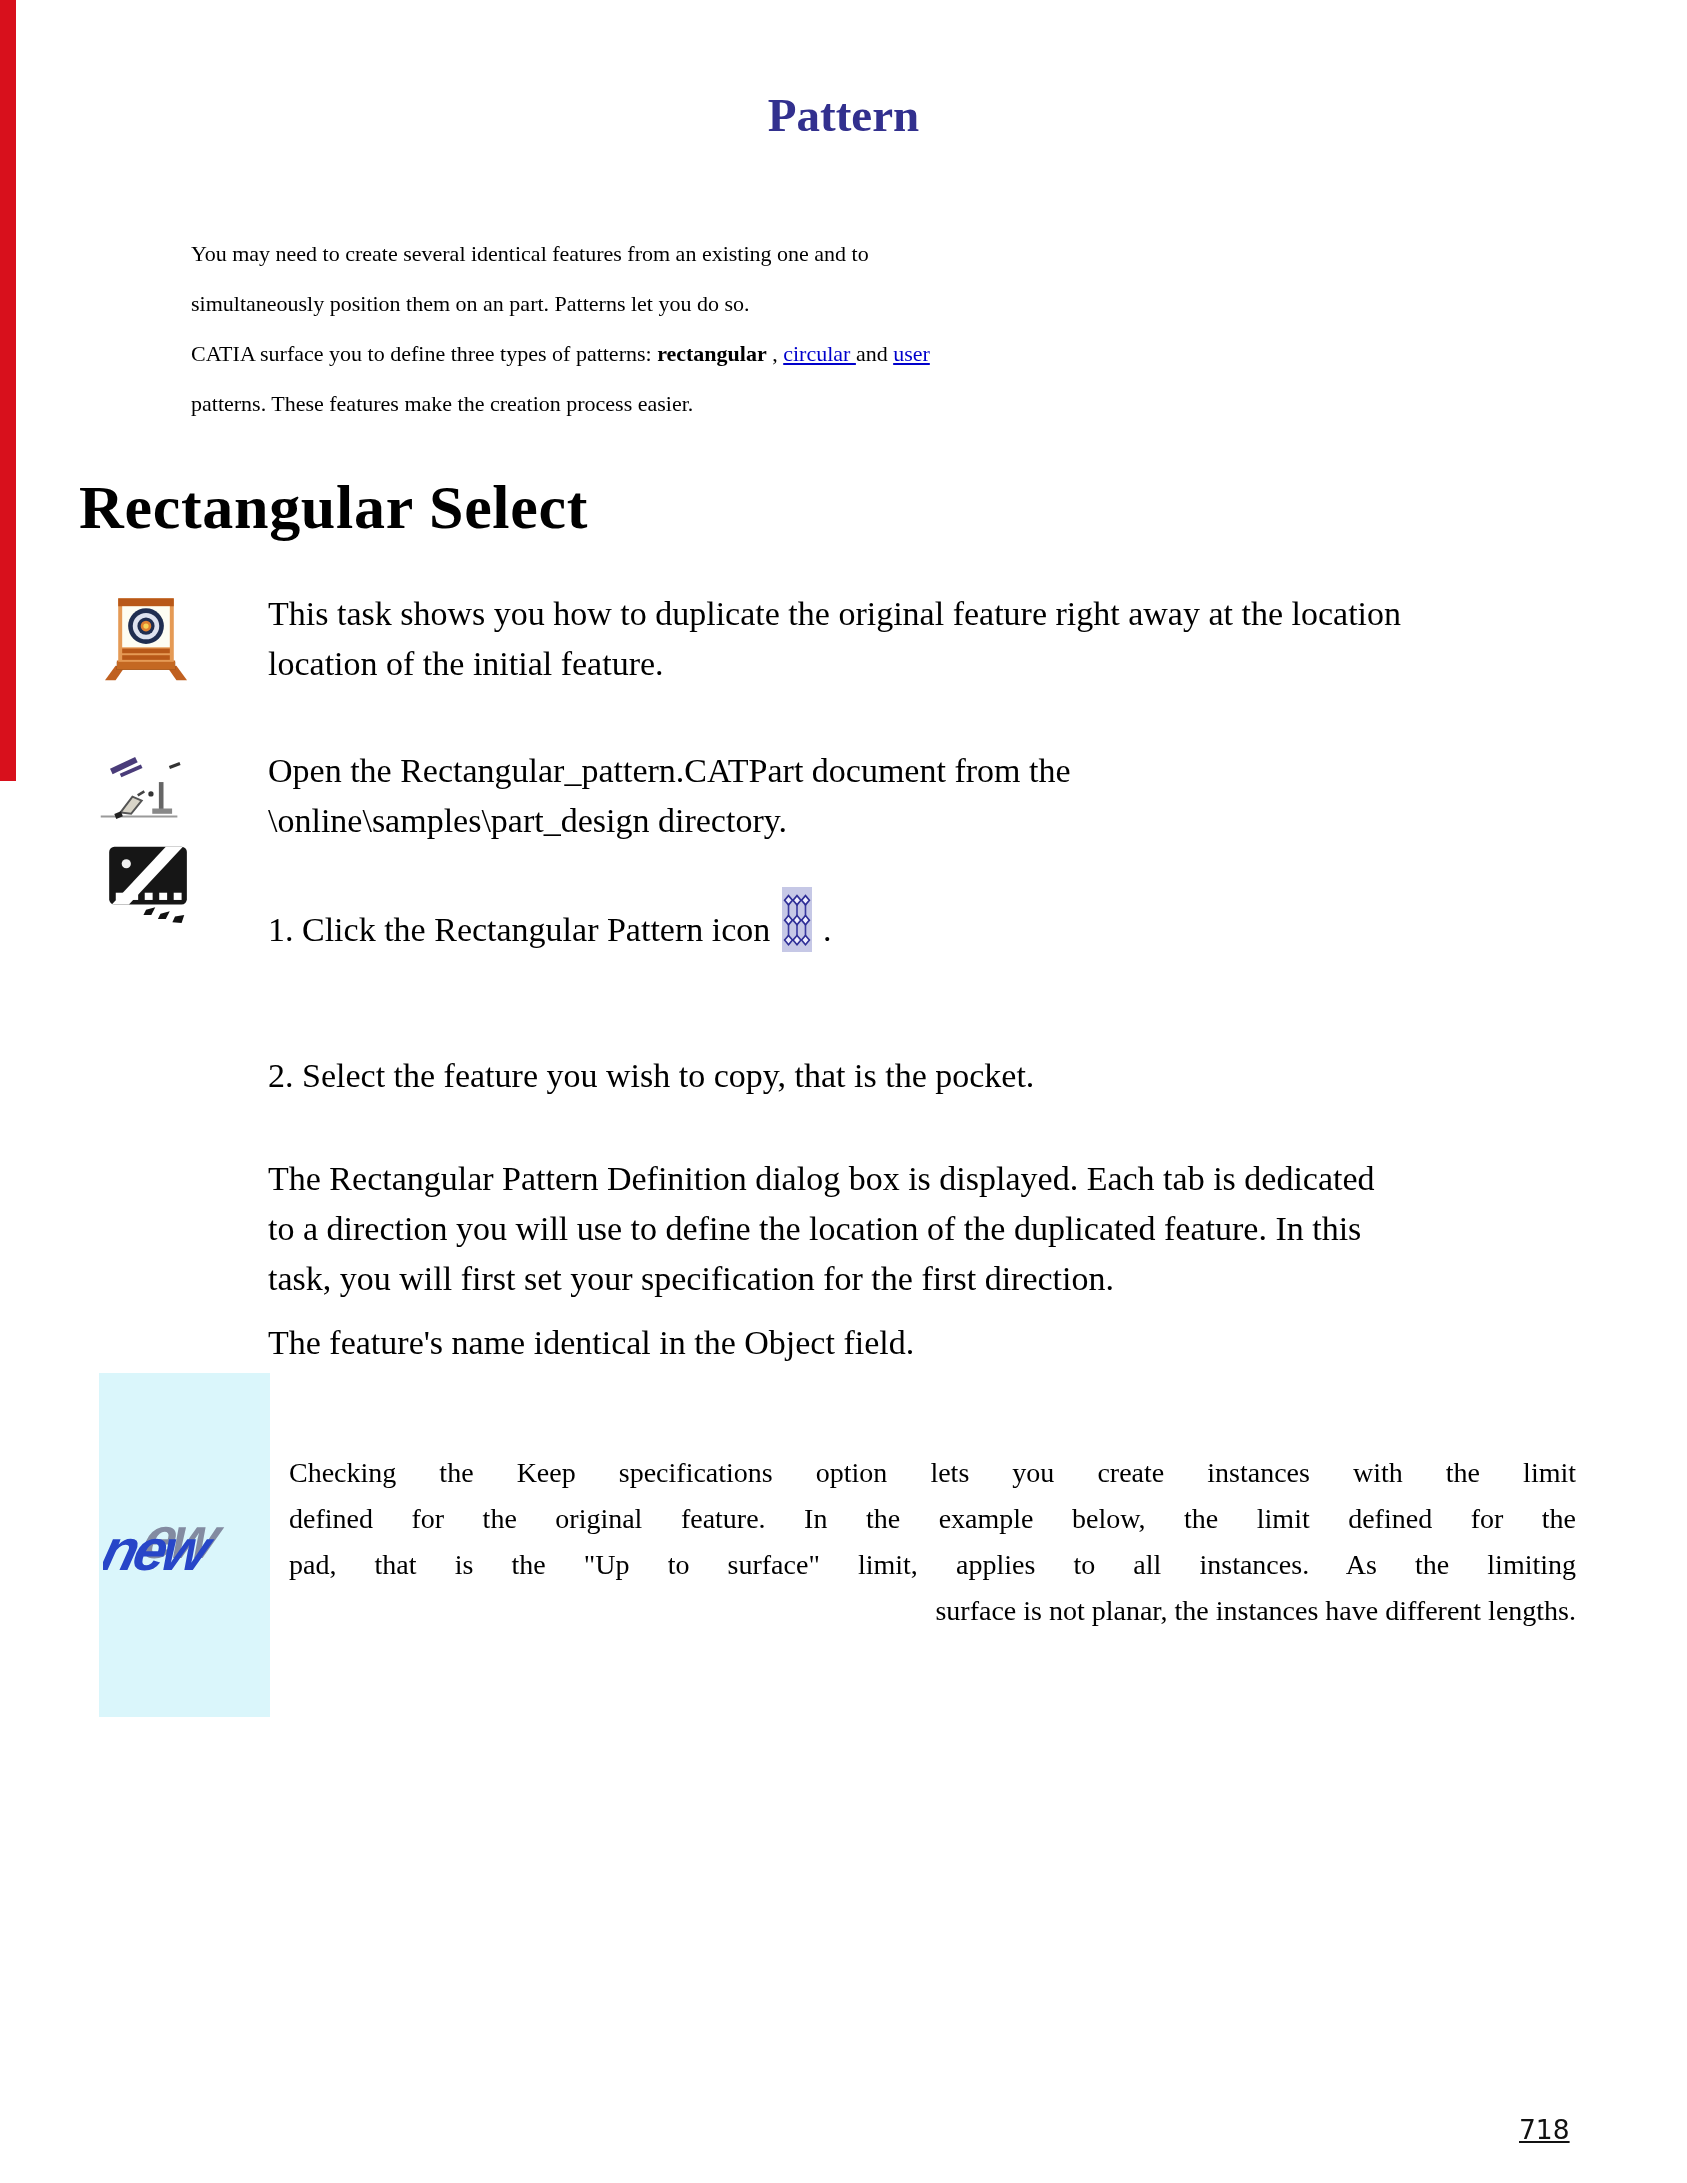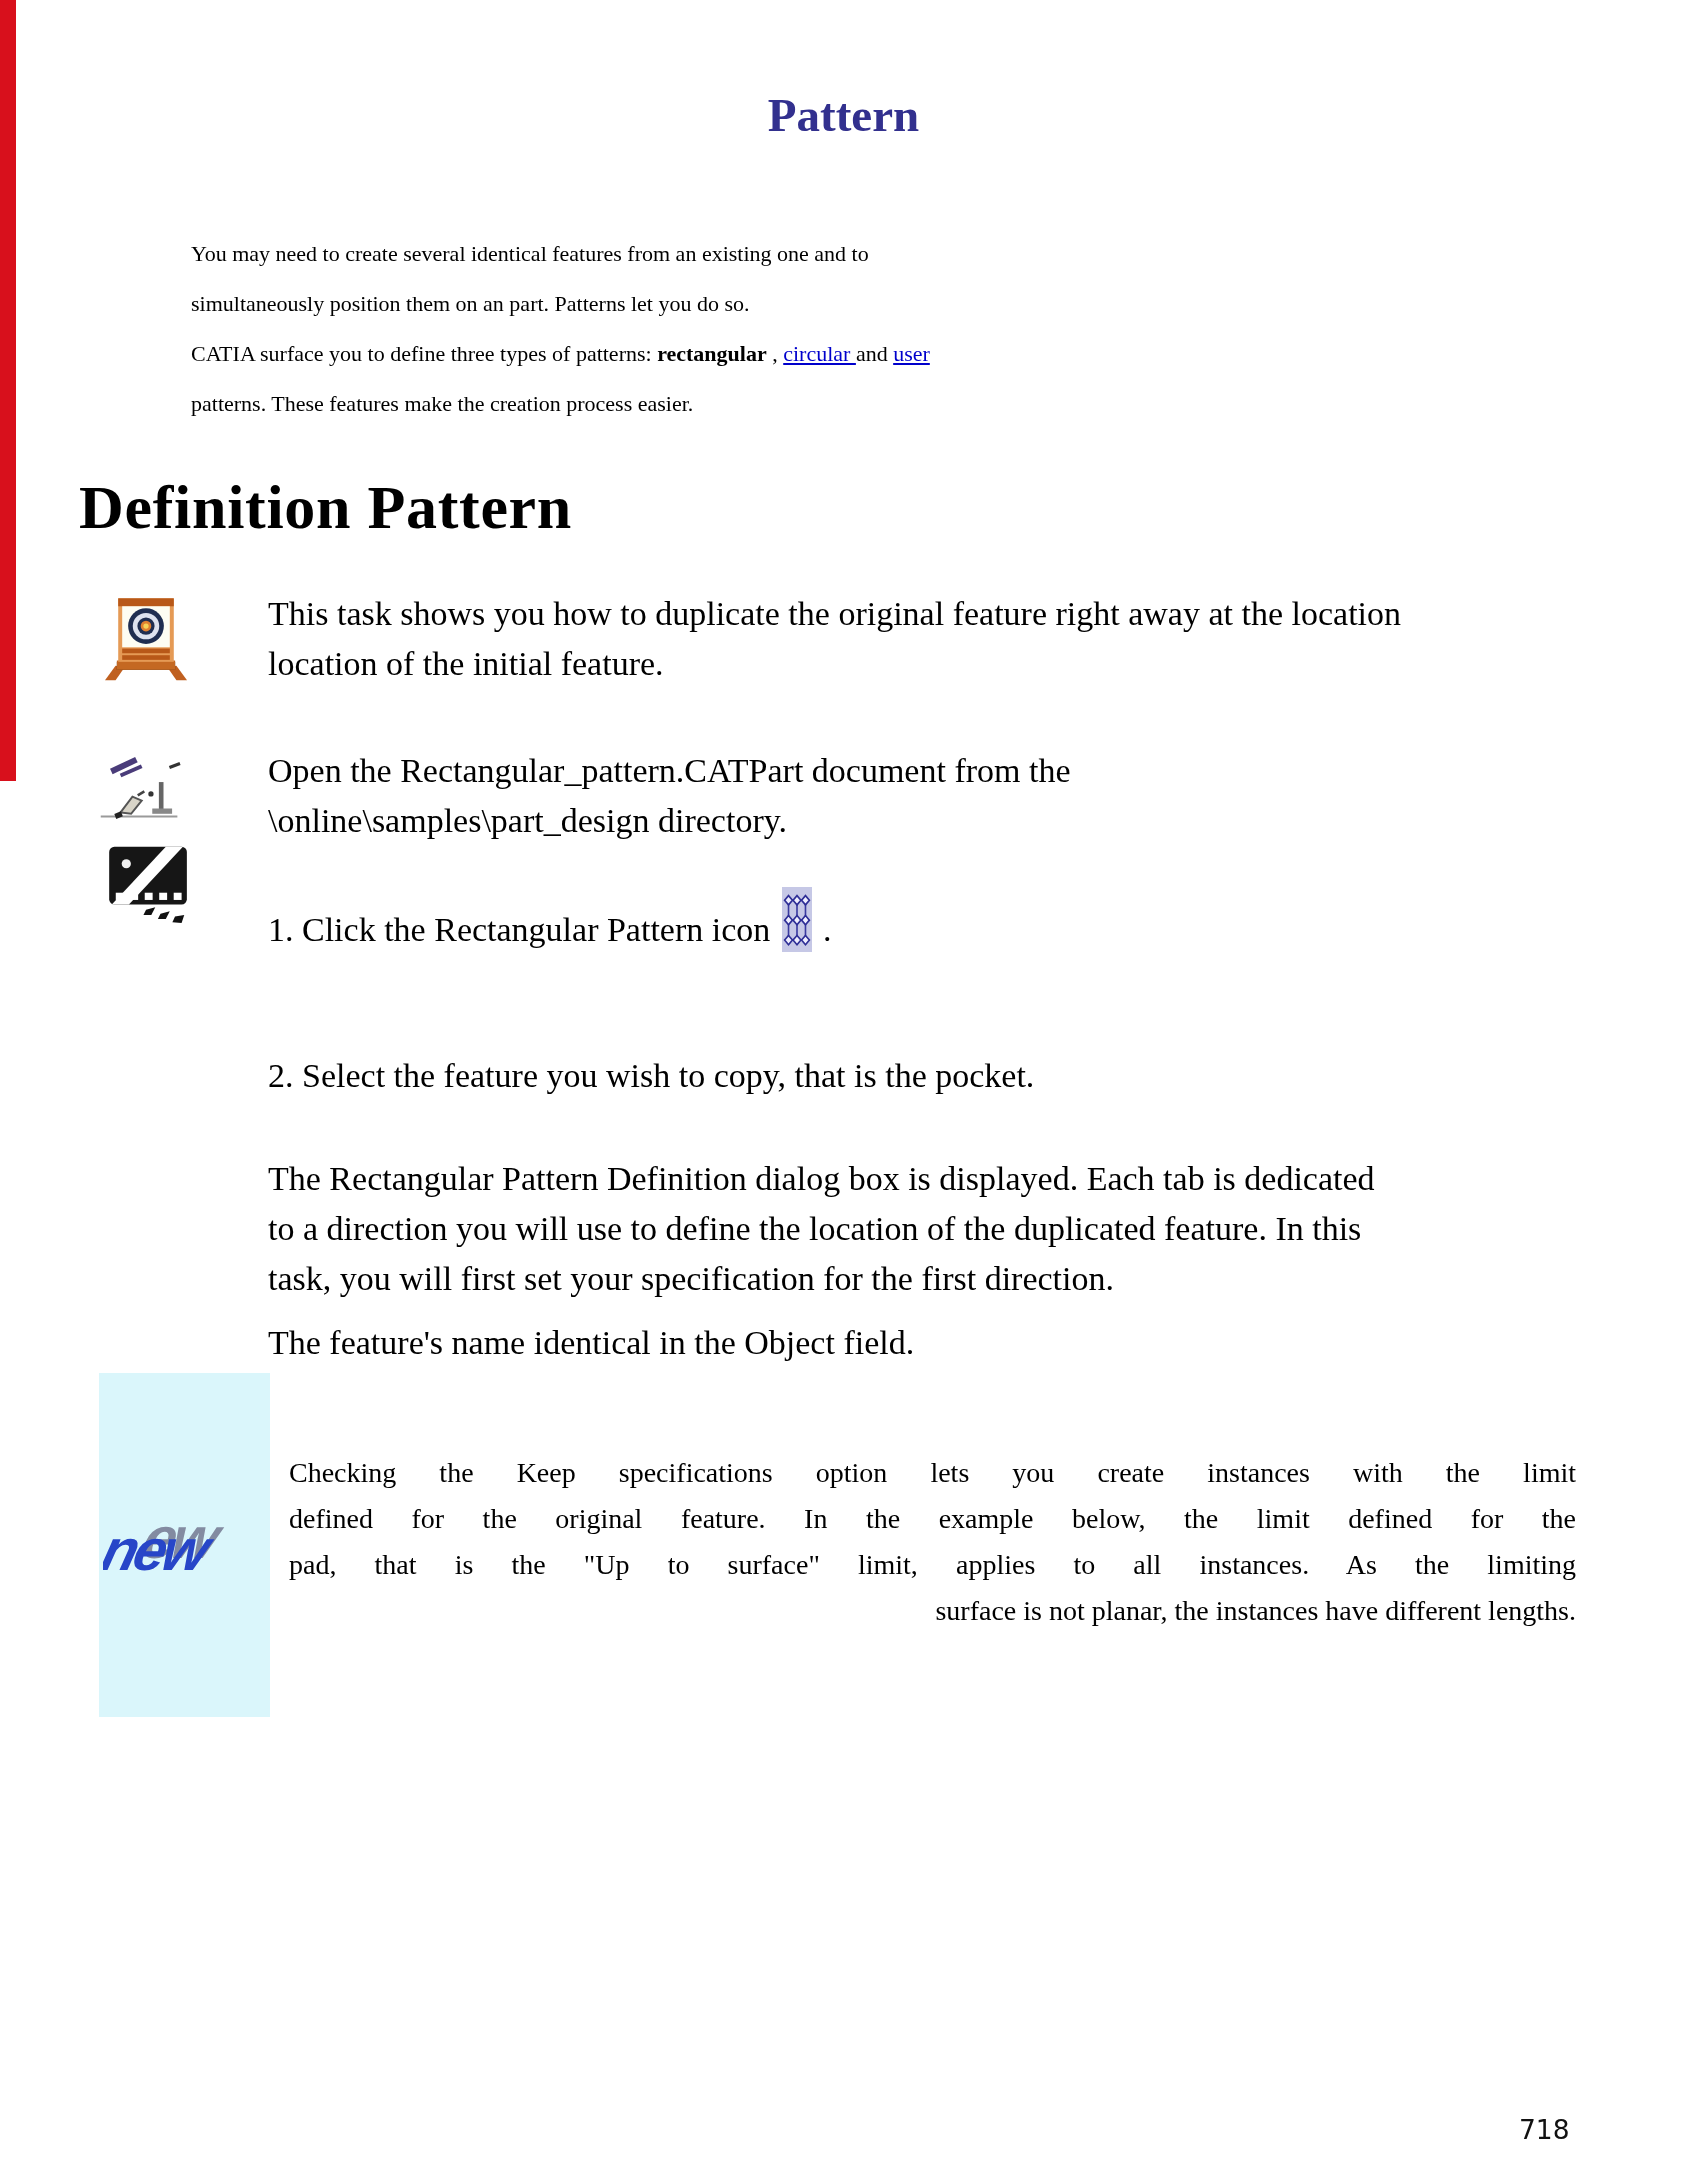--- a/index.html
+++ b/index.html
@@ -46,38 +46,38 @@
     display:inline-block;width:30px;height:65px;background:#c6c8e6;
     vertical-align:-10.6px;margin:0 10.6px 0 12px;
   }
   .rp-icon svg{display:block;width:100%;height:100%;}
   
   .new-box{left:99px;top:1373px;width:171px;height:344px;background:#daf6fb;}
   .new-logo{position:absolute;left:4px;top:136px;width:172px;height:73px;}
   
   .page-number{
     left:1519px;top:2114px;font-family:"DejaVu Sans","Liberation Sans",sans-serif;
-    font-size:26.5px;color:#111;
+    font-size:26.5px;color:#111;text-decoration:underline;
   }
 </style>
 </head>
 <body>
 
 <div class="abs red-stripe"></div>
 
 <div class="abs page-title">Pattern</div>
 
 <div class="abs intro">
   <div class="line">You may need to create several identical features from an existing one and to</div>
   <div class="line">simultaneously position them on an part. Patterns let you do so.</div>
   <div class="line"><span>CATIA surface you to define three types of patterns: </span><span class="bold">rectangular</span><span> , </span><a class="doclink">circular </a><span>and </span><a class="doclink">user</a></div>
   <div class="line">patterns. These features make the creation process easier.</div>
 </div>
 
-<div class="abs section-heading">Definition Pattern</div>
+<div class="abs section-heading">Rectangular Select</div>
 
 <div class="abs target-icon">
   <svg width="90" height="86" viewBox="0 0 136 130">
     <polygon points="22,104 6,126 22,126 36,106" fill="#c06020"></polygon>
     <polygon points="114,104 130,126 114,126 100,106" fill="#c06020"></polygon>
     <rect x="24" y="98" width="88" height="12" fill="#d4username6a24"></rect>
     <rect x="24" y="98" width="88" height="12" fill="#c4682278"></rect>
     <rect x="24" y="96" width="88" height="14" fill="#c46822"></rect>
     <rect x="26" y="2" width="84" height="96" fill="#e59a55"></rect>
     <rect x="26" y="2" width="84" height="12" fill="#b85818"></rect>

